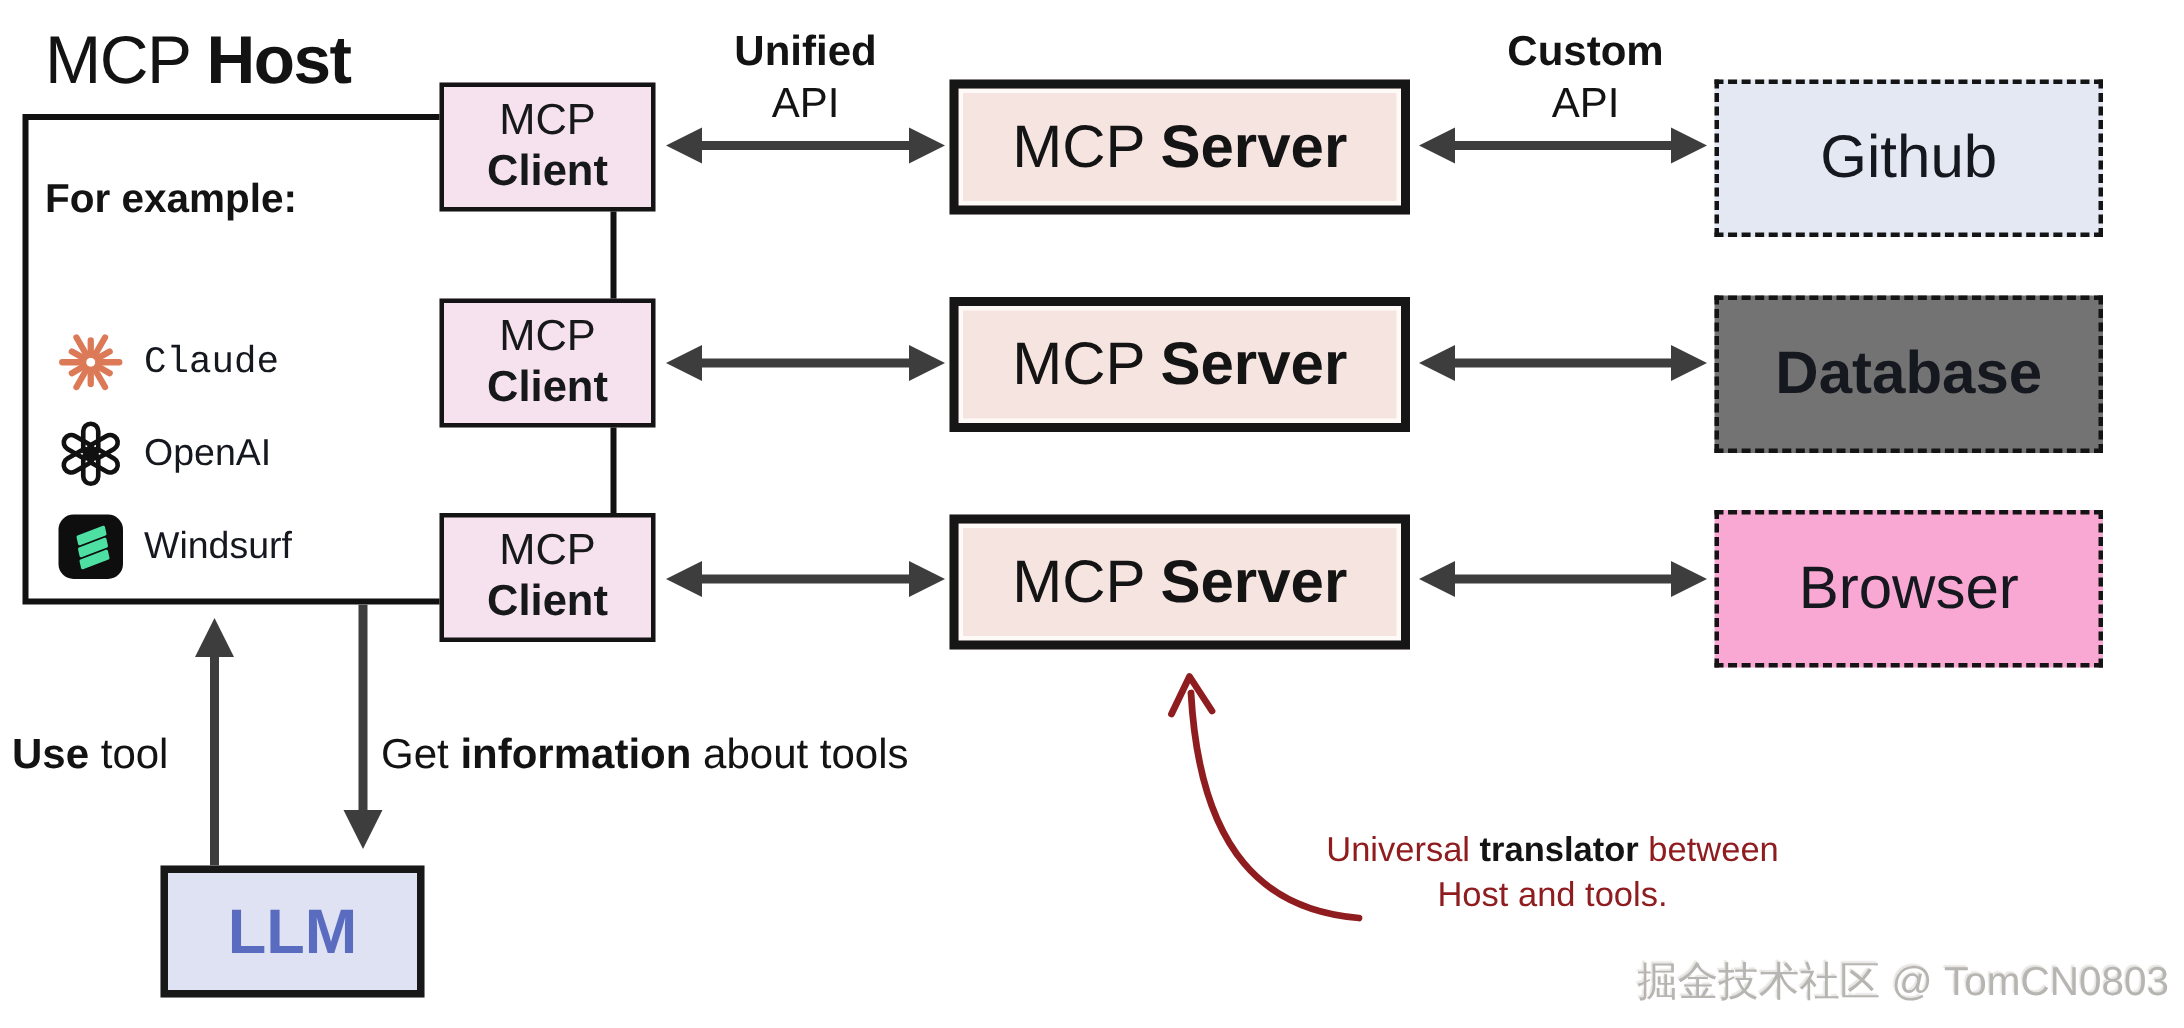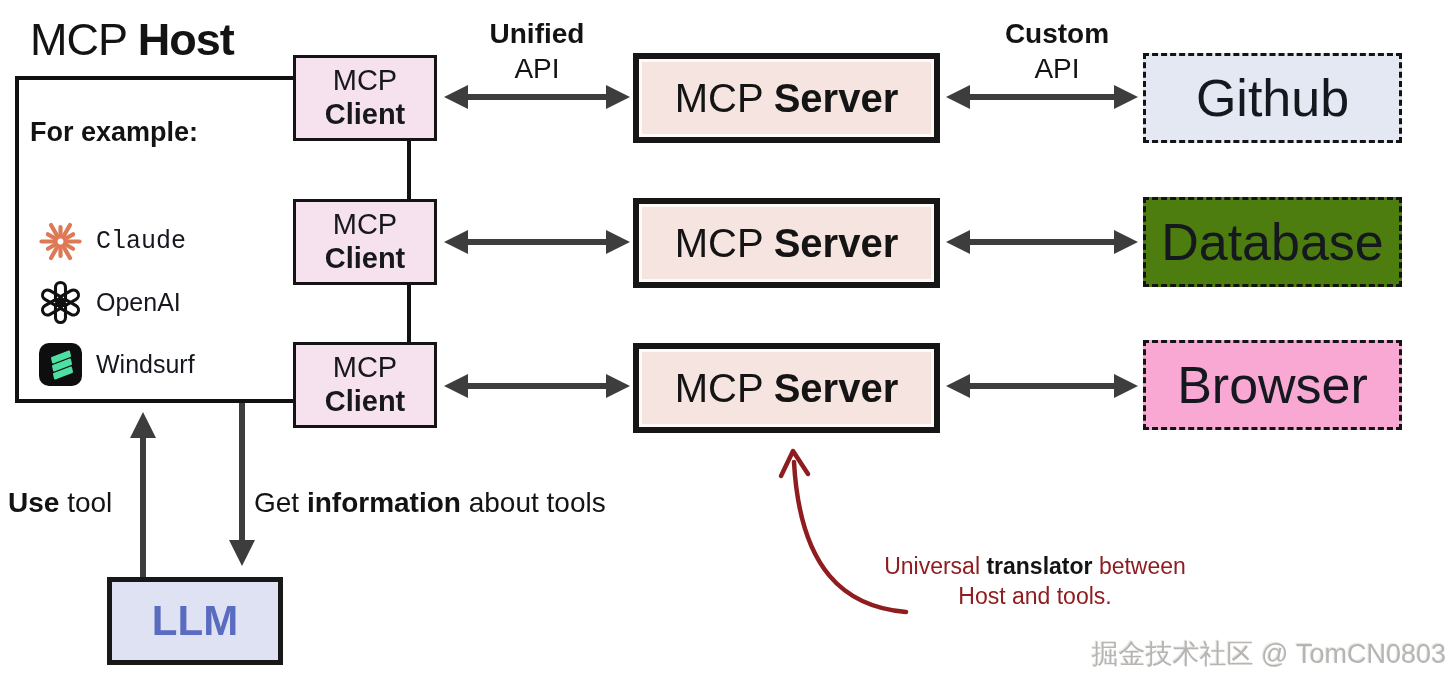--- a/index.html
+++ b/index.html
@@ -32,26 +32,26 @@
 
   
   .server-box { position:absolute; left:633px; width:307px; height:90px;
     background:#f6e4e0; border:6px solid #161616;
     box-shadow: inset 0 0 0 3px #fdfaf8;
     display:flex; align-items:center; justify-content:center; gap:10px;
     font-size:40px; color:#141414; z-index:2; }
   .server-box .l2 { font-weight:700; }
 
   
-  .tool-box { position:absolute; left:1143px; width:259px; height:90px;
+  .tool-box { position:absolute; left:1143px; width:259px; height:105px;
     border:3px dashed #141414;
     display:flex; align-items:center; justify-content:center;
-    font-size:52px; color:#15181e; }
+    font-size:40px; color:#15181e; }
   .tool-github   { background:#e3e8f2; }
-  .tool-database { background:#4d7c0f; }
+  .tool-database { background:#737373;font-weight:bold; }
   .tool-browser  { background:#f9a8d4; }
 
   
   .api-label { position:absolute; top:17px; width:200px; text-align:center;
     font-size:28px; line-height:1.24; color:#131313; }
   .api-label .l1 { font-weight:700; }
 
   
   .harrow { position:absolute; height:0; z-index:2; }
   .harrow .shaft { position:absolute; left:21px; right:21px; top:-3px; height:6px; background:#3d3d3d; }

